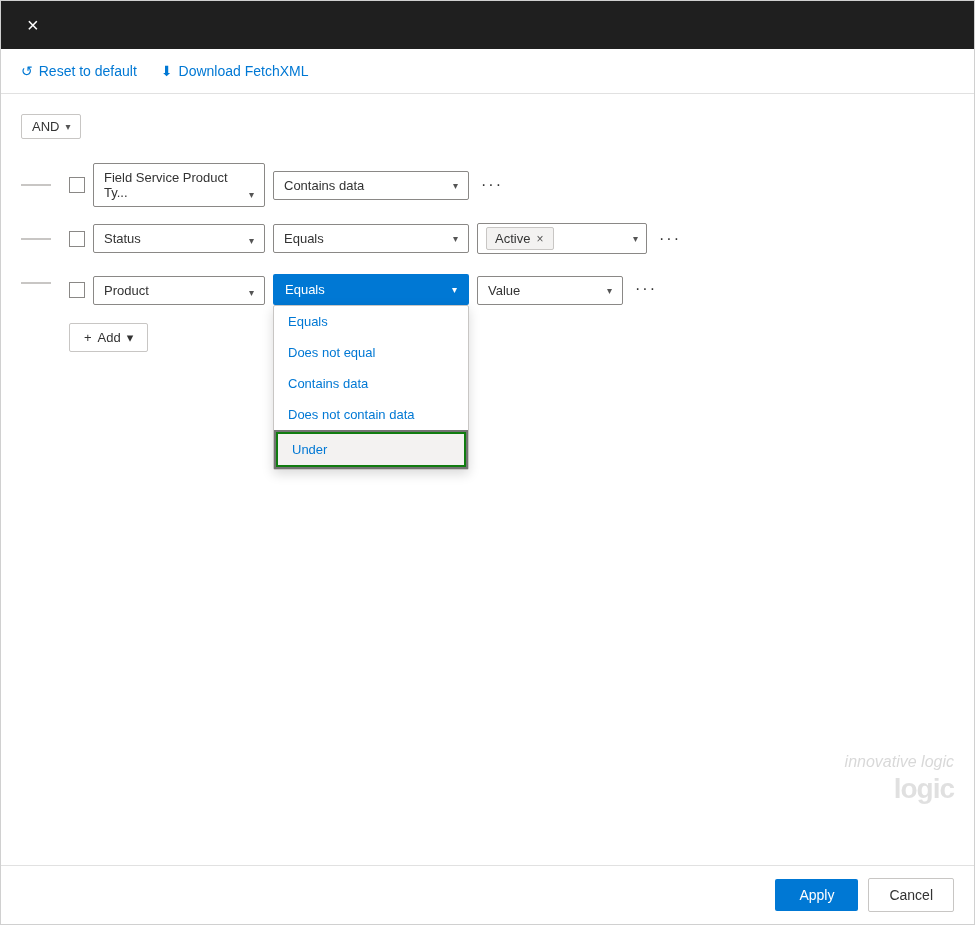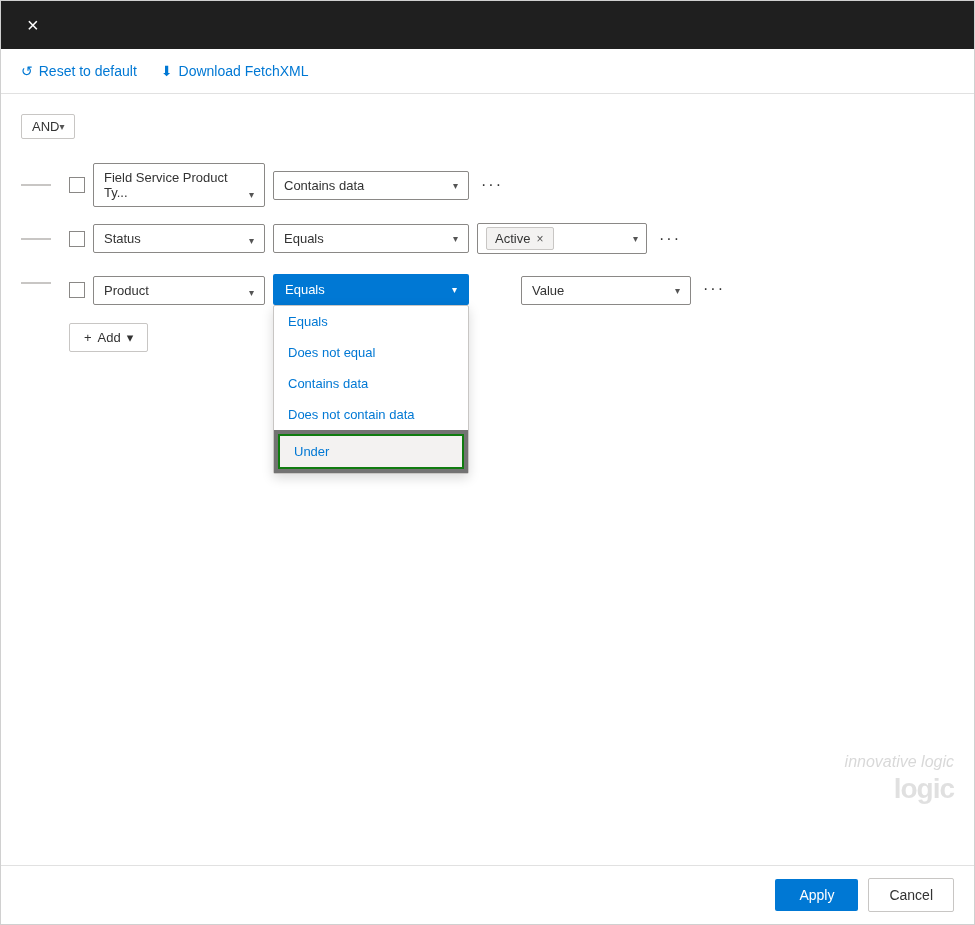--- a/index.html
+++ b/index.html
@@ -61,21 +61,21 @@
       padding: 4px 0;
     }
     .content {
       flex: 1;
       padding: 20px 20px 20px 20px;
       position: relative;
     }
     .and-badge {
       display: inline-flex;
       align-items: center;
-      gap: 0;
+      gap: 6px;
       background: #fff;
       border: 1px solid #c8c6c4;
       border-radius: 2px;
       padding: 4px 10px;
       font-size: 13px;
       color: #333;
       cursor: pointer;
       margin-bottom: 16px;
     }
     .and-badge .chevron { font-size: 10px; color: #555; }
@@ -127,21 +127,21 @@
     }
     .select-chevron { color: #555; font-size: 10px; margin-left: 6px; flex-shrink: 0; }
     .field-col { width: 172px; flex-shrink: 0; align-items: flex-end; }
     .operator-col { width: 196px; flex-shrink: 0; }
     .operator-col-active {
       border: 2px solid #0078d4 !important;
       background: #0078d4 !important;
       color: #fff !important;
     }
     .operator-col-active .select-chevron { color: #fff; }
-    .value-col { width: 170px; flex-shrink: 0; margin-left: 44px; }
+    .value-col { width: 146px; flex-shrink: 0; }
     .more-btn {
       background: none;
       border: none;
       cursor: pointer;
       color: #333;
       font-size: 16px;
       padding: 2px 4px;
       letter-spacing: 2px;
     }
     .active-tag {
@@ -196,21 +196,21 @@
       font-size: 13px;
       color: #0078d4;
       cursor: pointer;
     }
     .dropdown-item-highlighted {
       background: #f3f2f1;
       border: 2px solid #107c10;
       color: #0078d4;
     }
     .dropdown-group {
-      border: 4px solid #737373;
+      border: 2px solid #737373;
     }
     .operator-wrapper {
       position: relative;
     }
     .add-btn {
       display: flex;
       align-items: center;
       gap: 6px;
       background: #fff;
       border: 1px solid #c8c6c4;

